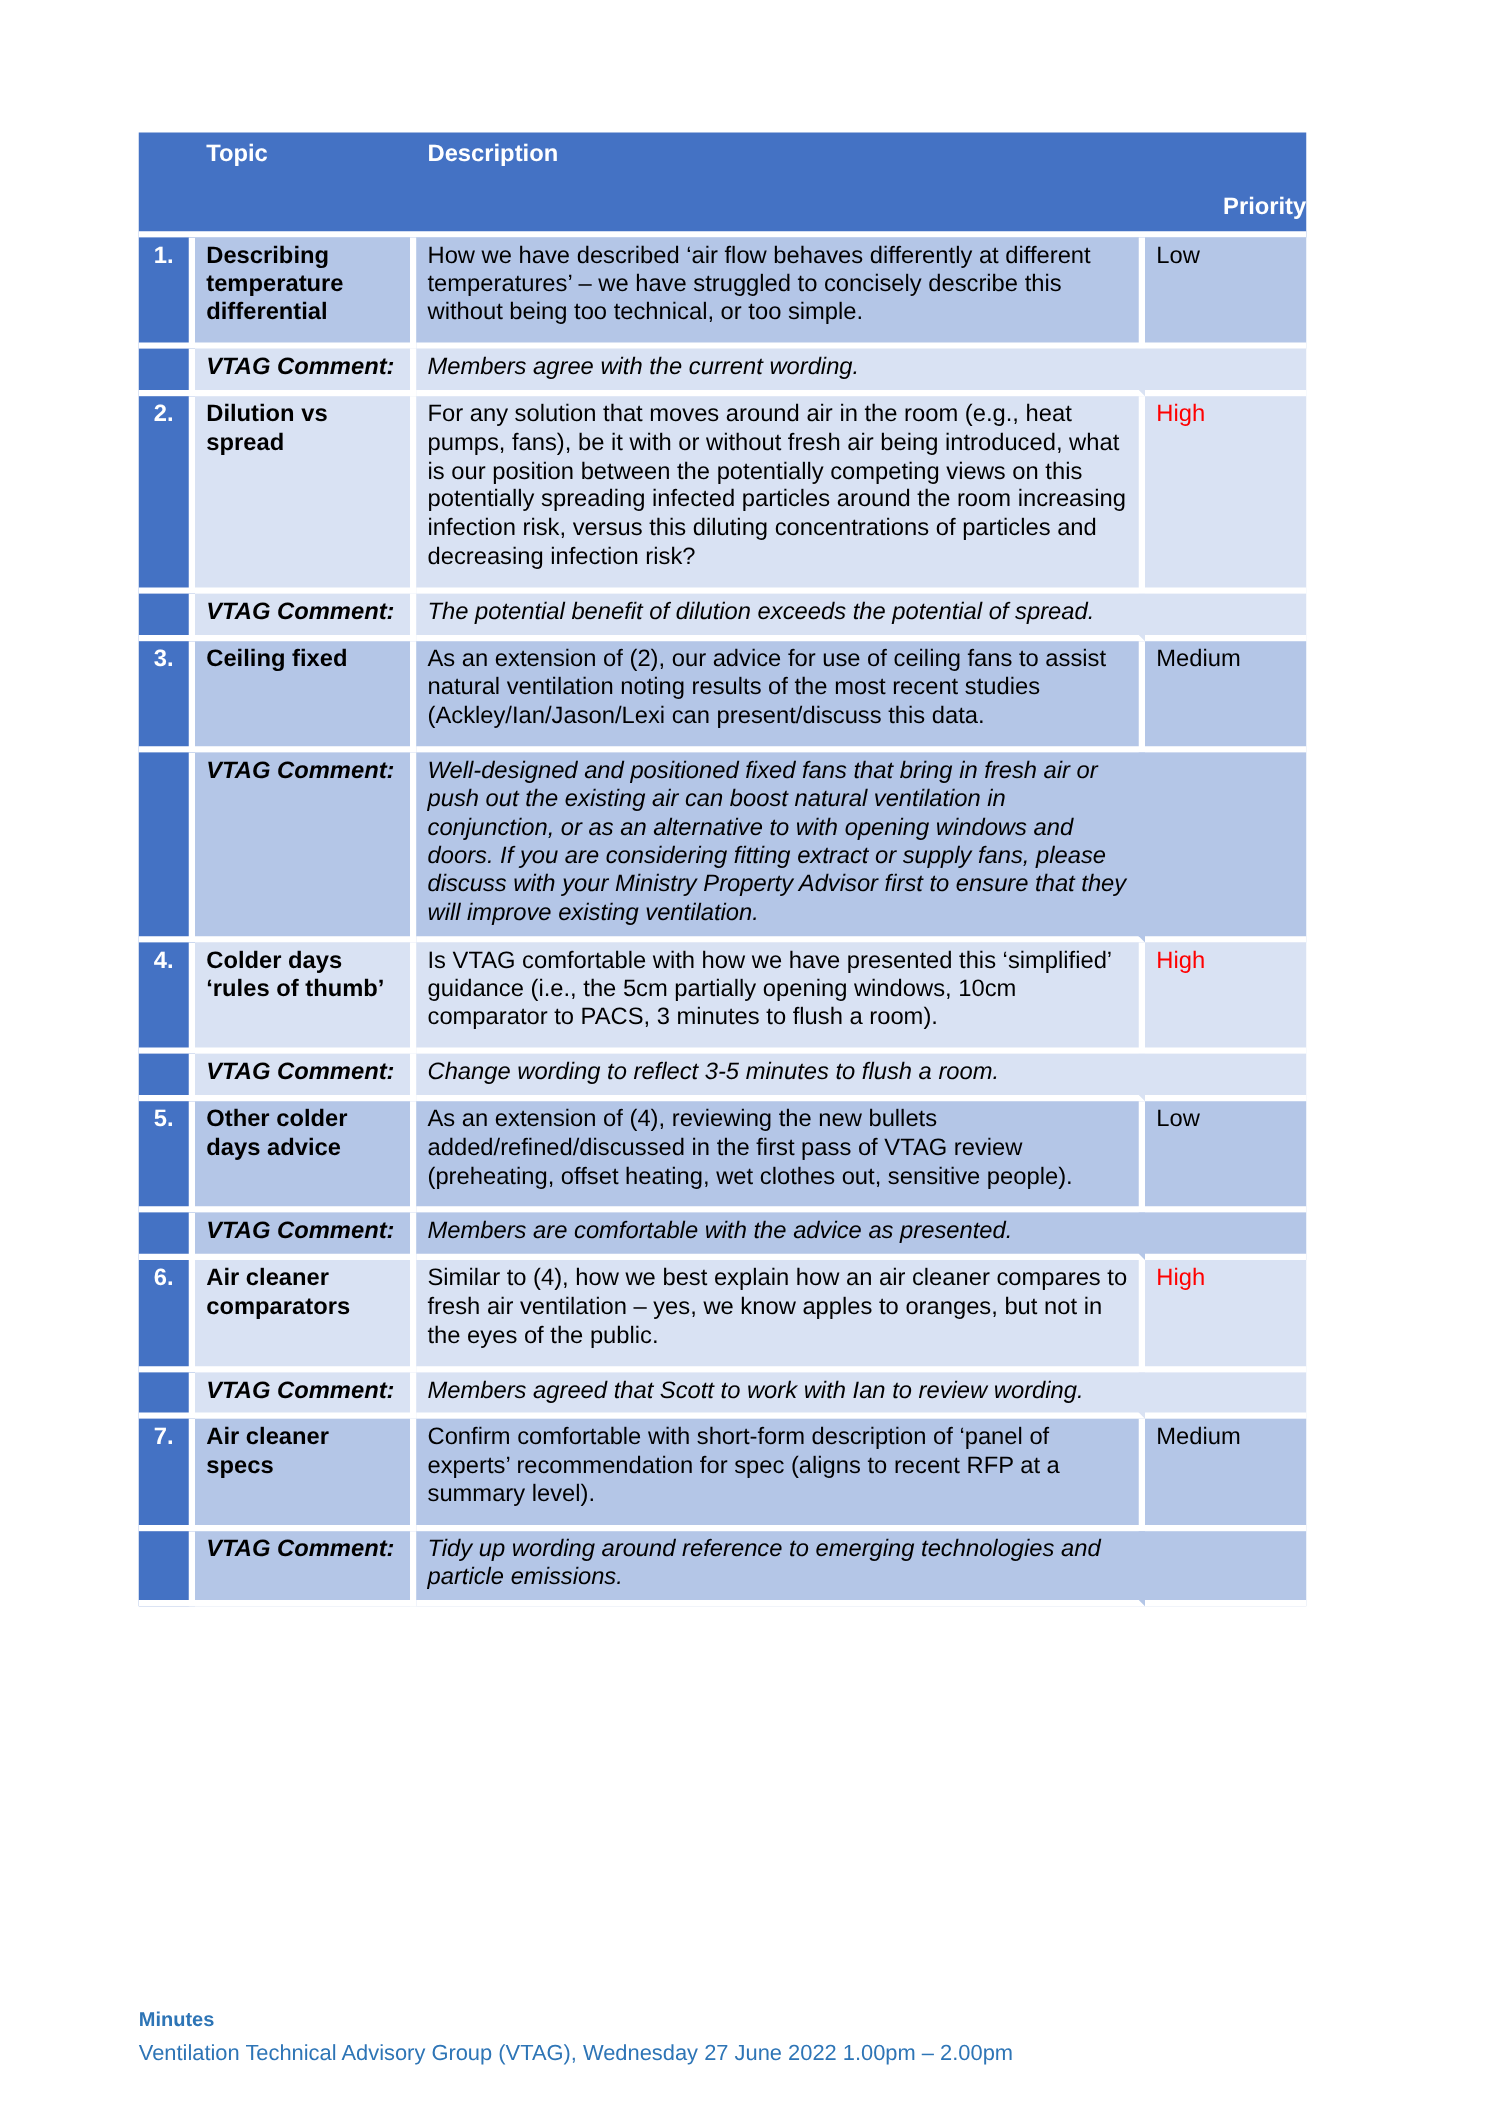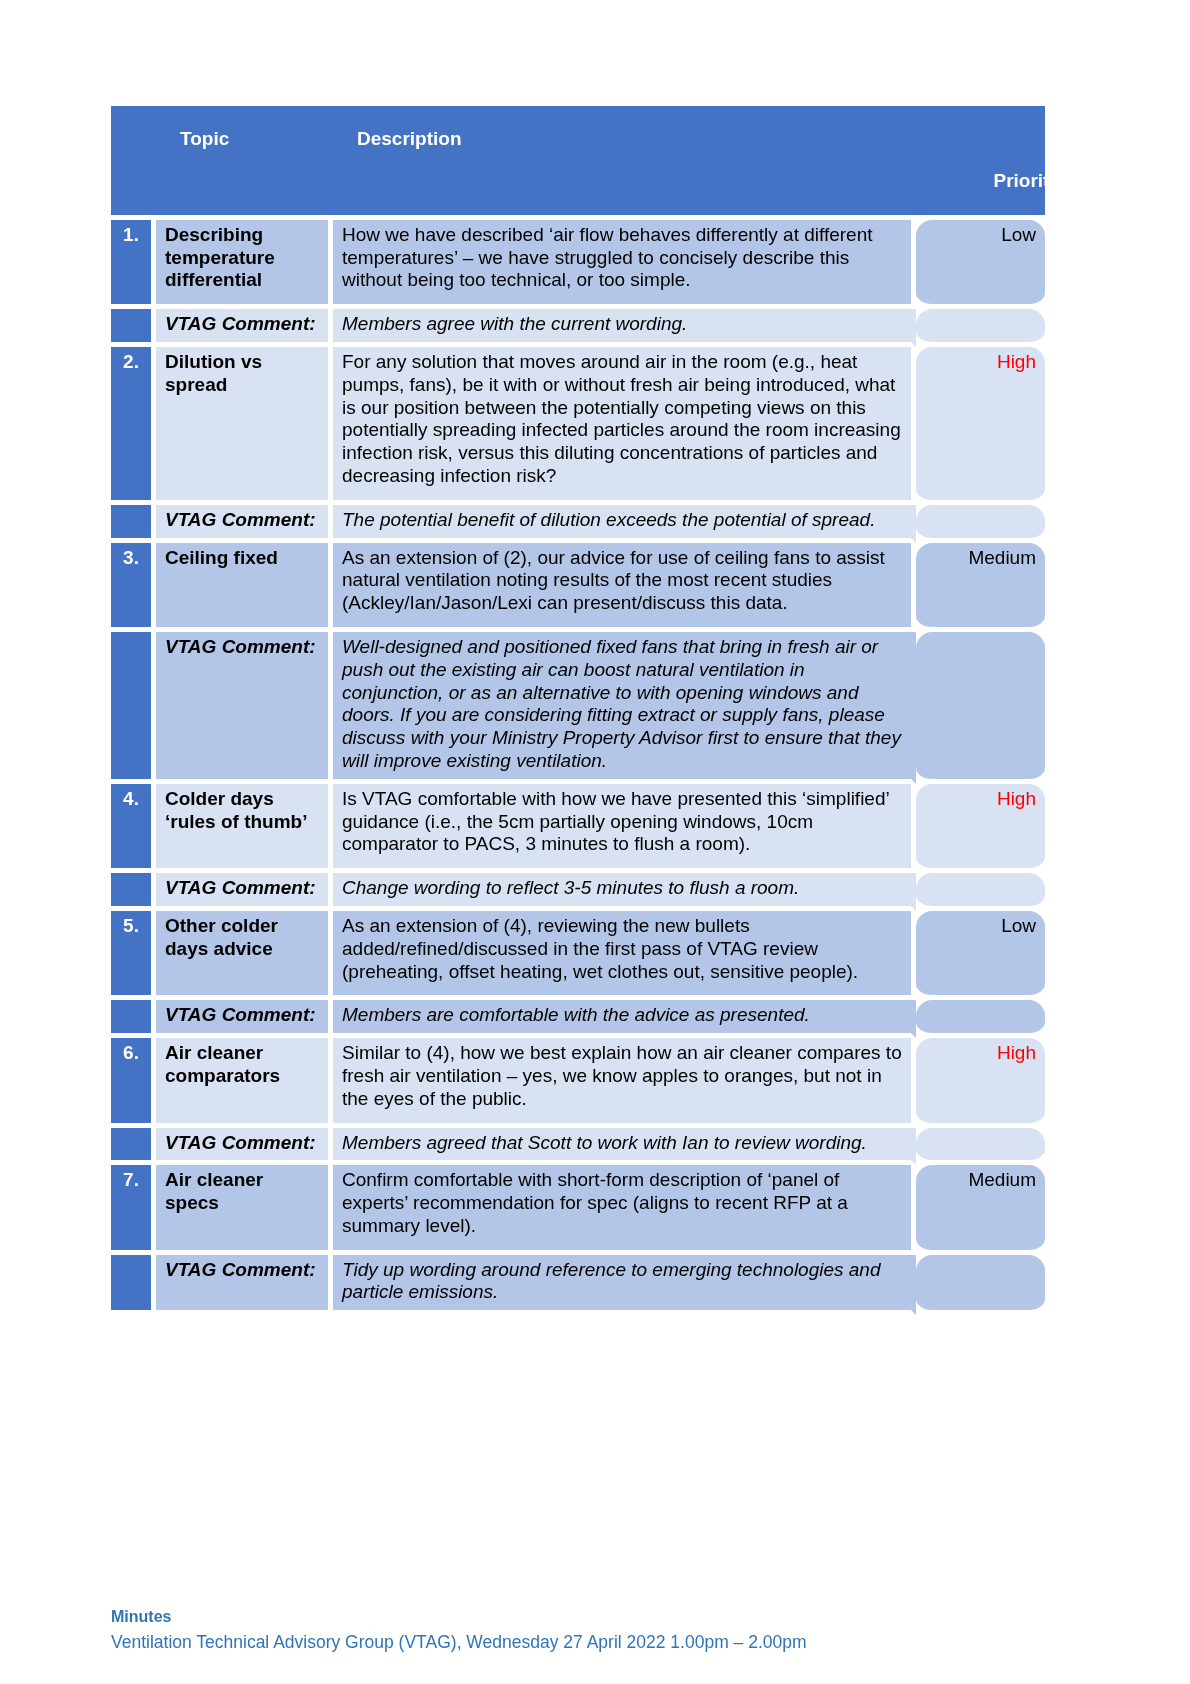--- a/index.html
+++ b/index.html
@@ -25,39 +25,39 @@
   table.vtag col.c-topic{width:177px;}
   table.vtag col.c-desc{width:583px;}
   table.vtag col.c-pri{width:129px;}
   th,td{
     box-sizing:border-box;vertical-align:top;margin:0;
     border-bottom:5px solid var(--gap);
     font-size:19px;line-height:1.2;
   }
   th.hdr{
     background:var(--header-bg);color:#fff;font-weight:bold;text-align:left;
-    padding:15px;border-bottom:5px solid var(--gap);
+    padding:0;border-bottom:5px solid var(--gap);
   }
   .hdr-grid{display:grid;grid-template-columns:45px 177px 583px 129px;}
   .hdr-grid span{padding:7px 9px;display:block;}
   .hdr-grid .hdr-pri{text-align:right;padding-left:0;padding-right:0;margin-top:42px;}
   td{padding:4px 9px 8px 9px;}
   td.gap-r{border-right:5px solid var(--gap);}
   td.num{
     background:var(--header-bg);color:#fff;font-weight:bold;text-align:center;
     padding:4px 3px;
   }
   tr.row-topic td{padding-bottom:12px;}
   tr.row-comment td{padding-bottom:6px;}
   td.band-medium{background:var(--band-medium);}
   td.band-light{background:var(--band-light);}
   td.seam-medium{border-right:5px solid var(--band-medium);}
   td.seam-light{border-right:5px solid var(--band-light);}
   td.topic{font-weight:bold;}
-  td.priority{text-align:right;border-radius:16px;}
+  td.priority{text-align:left;}
   td.priority.high{color:var(--priority-high);}
   td.vtag-label{font-weight:bold;font-style:italic;}
   td.vtag-text{font-style:italic;}
   .footer{position:absolute;left:111px;top:1588px;margin-top:17px;}
   .footer .minutes{color:var(--footer-blue);font-weight:bold;font-size:16px;line-height:1.5;}
   .footer .meeting{color:var(--footer-blue);font-size:17.5px;line-height:1.5;}
 </style>
 </head>
 <body>
 
@@ -165,16 +165,16 @@
           <td class="num gap-r"></td>
           <td class="vtag-label gap-r band-medium">VTAG Comment:</td>
           <td class="vtag-text band-medium seam-medium">Tidy up wording around reference to emerging technologies and particle emissions.</td>
           <td class="priority band-medium"></td>
         </tr>
       </tbody>
   </table>
 
   <div class="footer">
     <div class="minutes">Minutes</div>
-    <div class="meeting">Ventilation Technical Advisory Group (VTAG), Wednesday 27 April 2022 1.00pm – 2.00pm</div>
+    <div class="meeting">Ventilation Technical Advisory Group (VTAG), Wednesday 27 June 2022 1.00pm – 2.00pm</div>
   </div>
 
 </div>
 
 </body></html>

